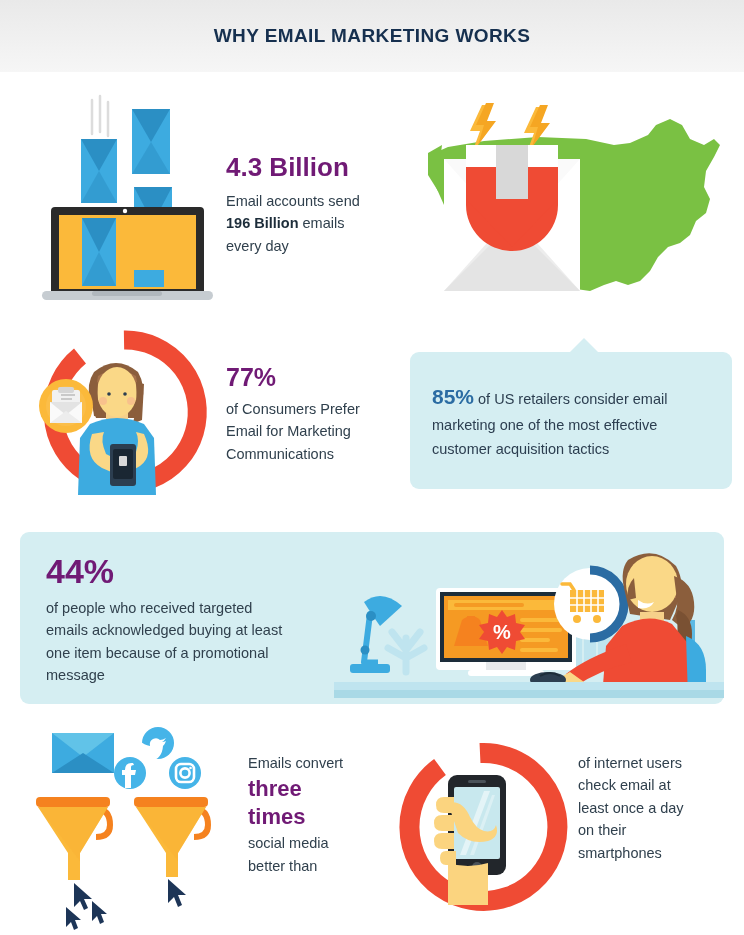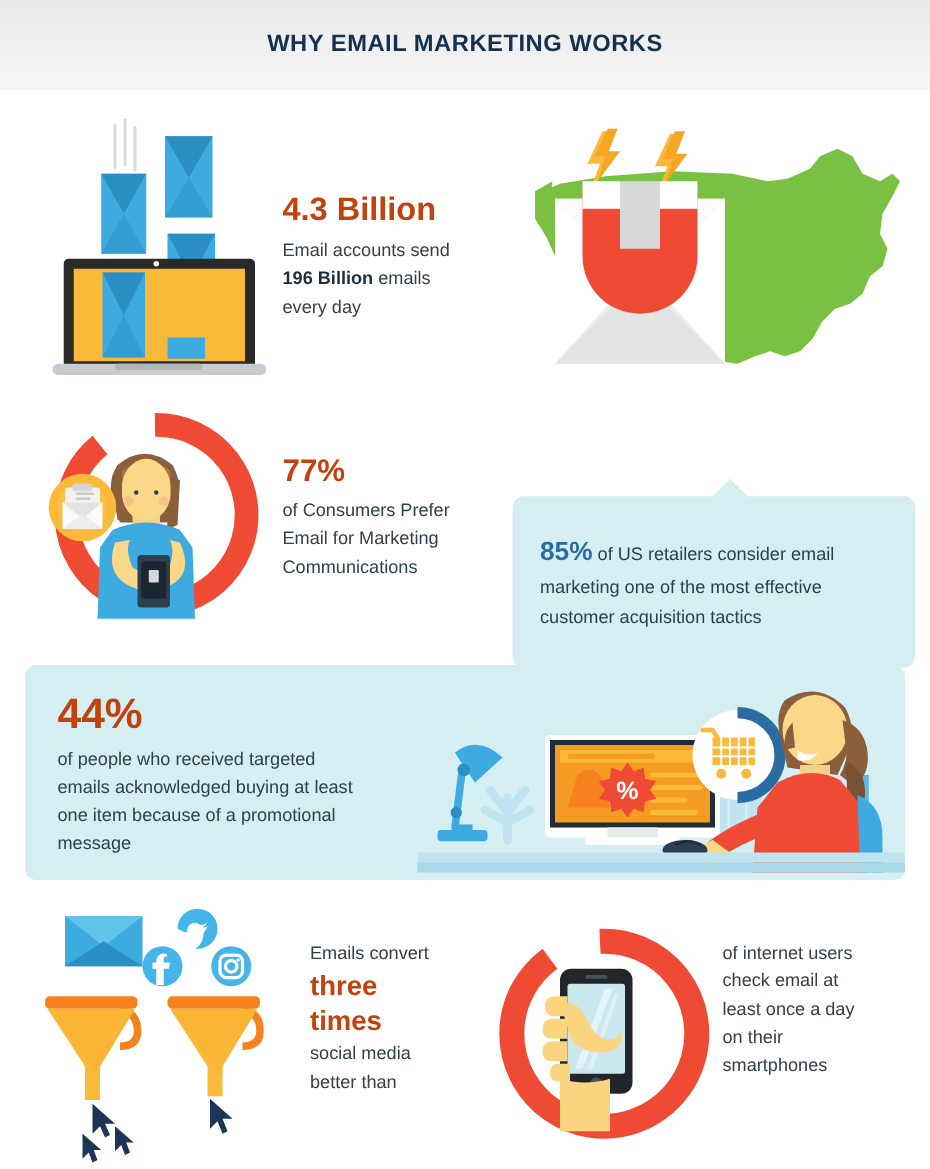--- a/index.html
+++ b/index.html
@@ -18,40 +18,40 @@
     background:linear-gradient(180deg,#e9e9e9 0%,#efefef 45%,#f6f6f6 100%);
     display:flex; align-items:center; justify-content:center;
   }
   .header h1 {
     font-size:19px; font-weight:bold; letter-spacing:0.4px;
     color:#16304f; text-transform:uppercase;
     font-family:"Liberation Sans", sans-serif;
   }
 
   
-  .stat-num { color:#c2410c; font-weight:bold; }
+  .stat-num { color:#701a75; font-weight:bold; }
   .body-txt { color:#30404d; line-height:1.55; }
 
   
   .r1-left  { position:absolute; left:30px;  top:92px;  width:195px; height:215px; }
   .r1-text  { position:absolute; left:226px; top:152px; width:170px; }
   .r1-text .big  { font-size:26px; margin-bottom:7px; }
   .r1-text .body { font-size:14.5px; }
   .r1-text .body b { color:#1d2d3a; font-weight:bold; }
   .r1-right { position:absolute; left:418px; top:95px; width:320px; height:220px; }
 
   
   .r2-left  { position:absolute; left:28px;  top:330px; width:180px; height:165px; }
   .r2-text  { position:absolute; left:226px; top:363px; width:165px; }
   .r2-text .big  { font-size:25px; margin-bottom:6px; }
   .r2-text .body { font-size:14.5px; }
 
   .callout {
     position:absolute; left:410px; top:352px; width:322px; height:137px;
-    background:#d5eef2; border-radius:9px;margin-top:45px;
+    background:#d5eef2; border-radius:9px;
   }
   .callout .tip {
     position:absolute; top:-14px; left:160px;
     width:0;height:0;
     border-left:14px solid transparent;
     border-right:14px solid transparent;
     border-bottom:14px solid #d5eef2;
   }
   .callout .ctxt {
     position:absolute; left:22px; top:28px; right:18px;

